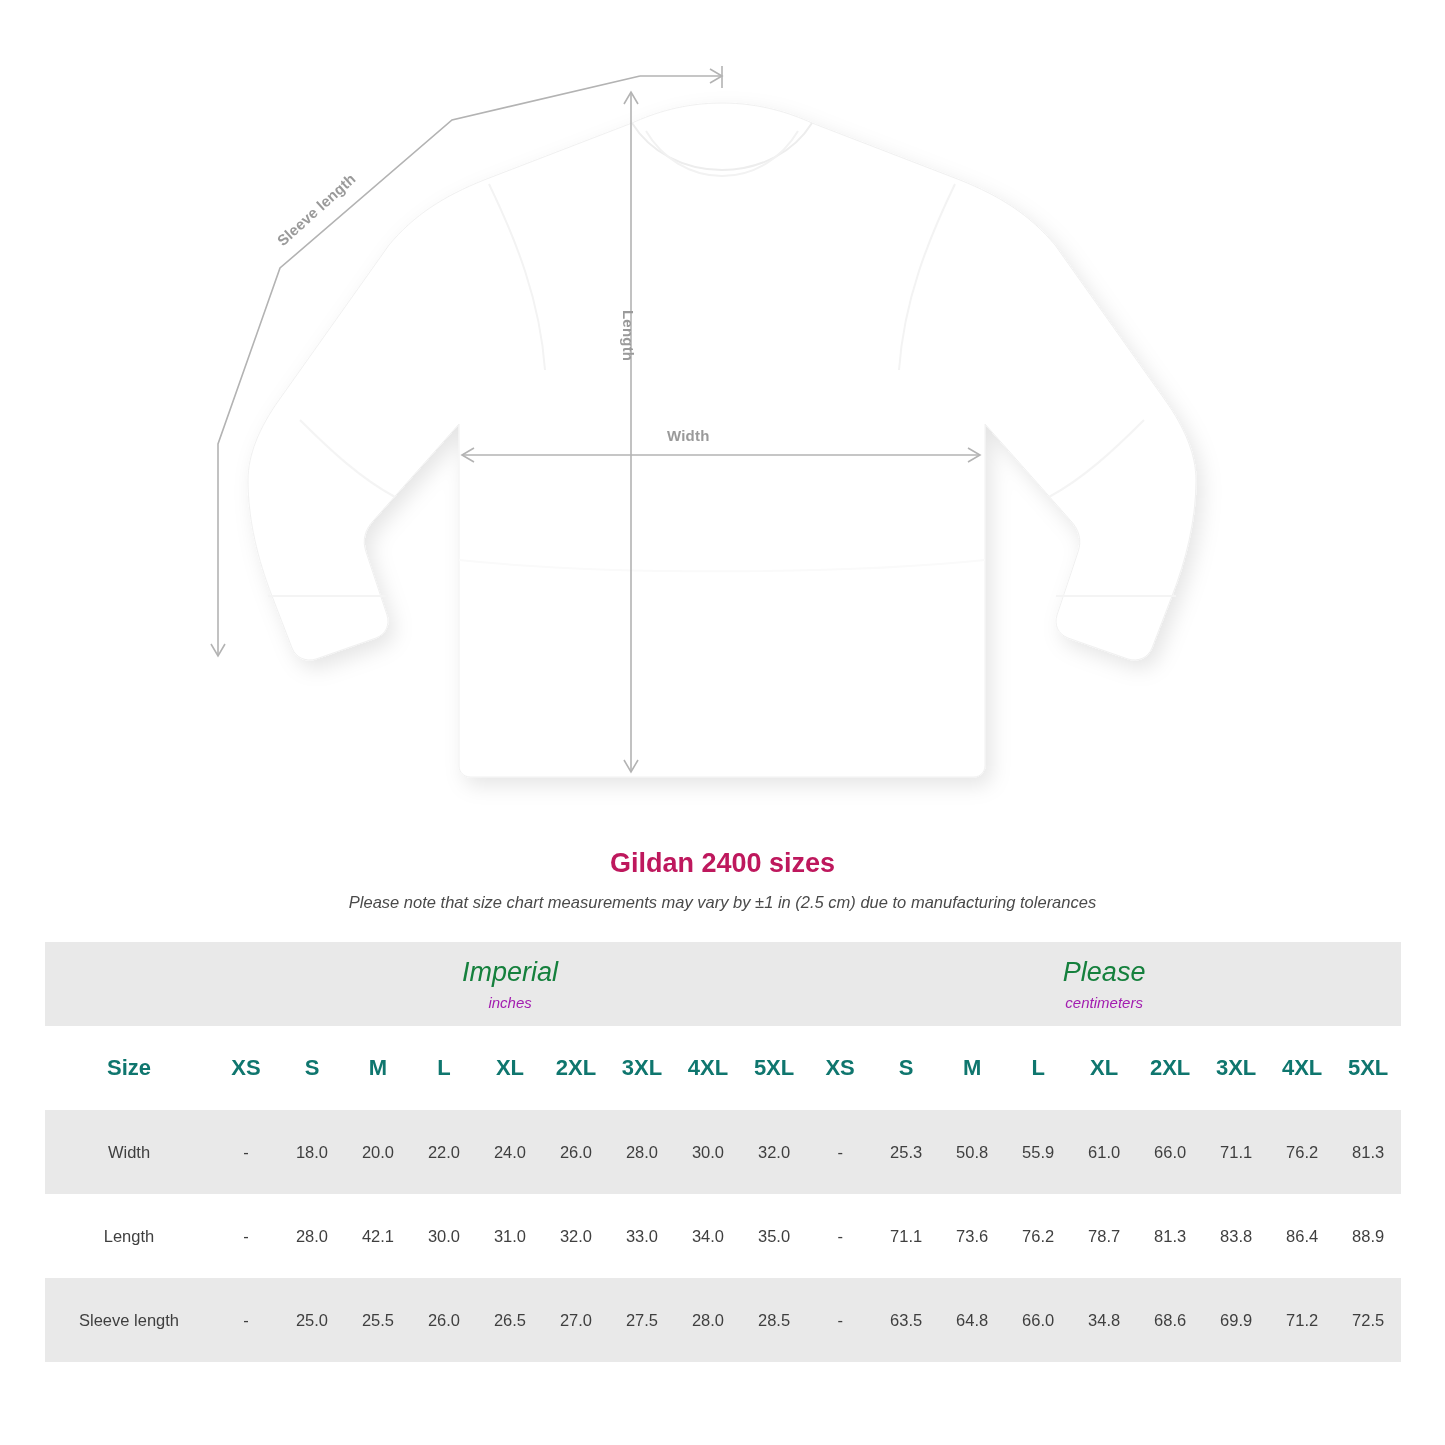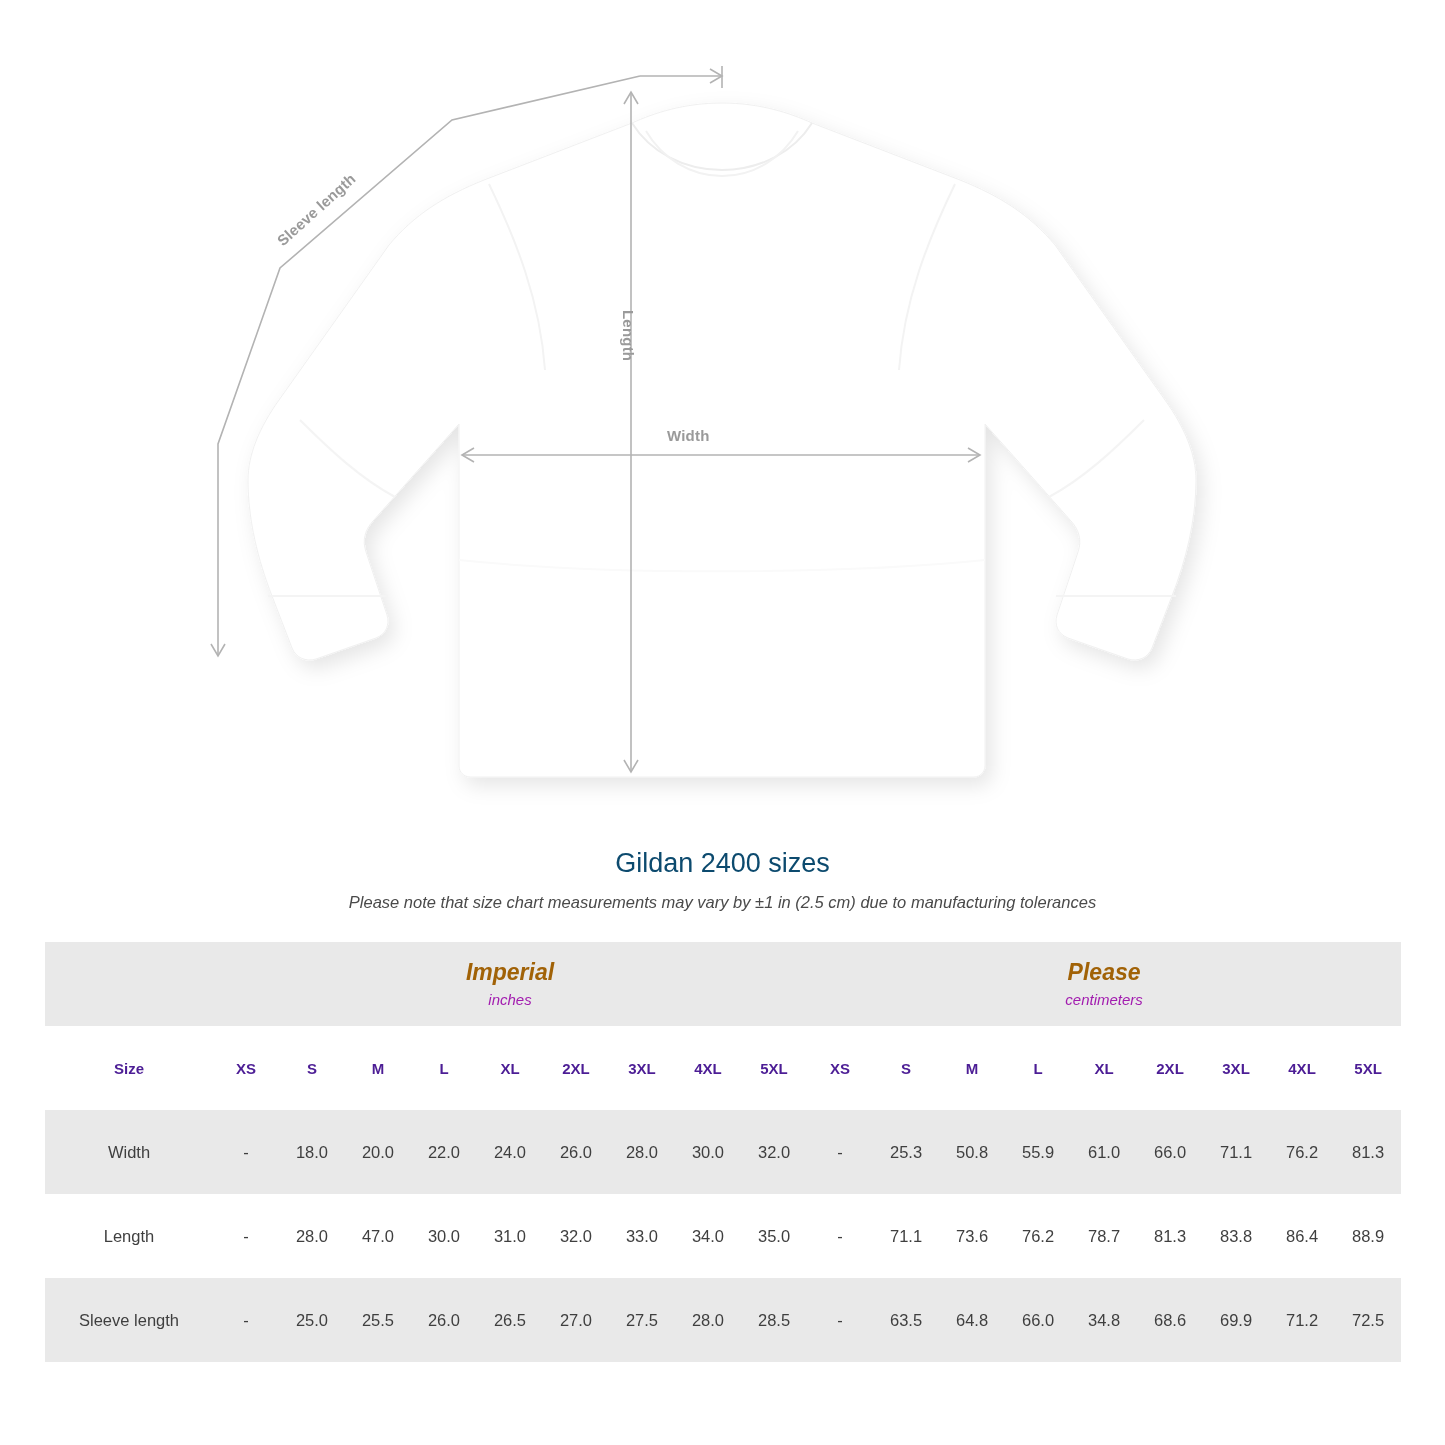--- a/index.html
+++ b/index.html
@@ -55,22 +55,22 @@
     transform-origin: left bottom;
   }
 
   
   .title-block {
     text-align: center;
     margin-top: 18px;
   }
   .chart-title {
     font-size: 27px;
-    font-weight: normal;
-    color: #0c4a6e;
+    font-weight: bold;
+    color: #be185d;
     margin: 0 0 14px 0;
   }
   .chart-note {
     font-size: 16.5px;
     font-style: italic;
     color: #4a4a4a;
     margin: 8px;
   }
 
   
@@ -92,36 +92,36 @@
     font-weight: normal;
   }
   .unit-head {
     background: #e9e9e9;
     height: 116px;
   }
   .unit-head-inner {
     line-height: 1.25;
   }
   .unit-name {
-    font-size: 23px;
+    font-size: 27px;
     font-style: italic;
-    font-weight: bold;
-    color: #a16207;
+    font-weight: normal;
+    color: #15803d;
   }
   .unit-sub {
     font-size: 15px;
     font-style: italic;
     color: #a21caf;
     margin-top: 4px;
   }
   tr.header-row td {
     background: #ffffff;
     font-weight: bold;
-    font-size: 15px;
-    color: #4c1d95;
+    font-size: 22px;
+    color: #0f766e;
   }
   tr.header-row td.rowlabel {
     font-weight: bold;
   }
   tr.band td {
     background: #e9e9e9;
   }
   tr.plain td {
     background: #ffffff;
   }
@@ -304,21 +304,21 @@
           <td>66.0</td>
           <td>71.1</td>
           <td>76.2</td>
           <td>81.3</td>
         </tr>
 
         <tr class="plain">
           <td class="rowlabel">Length</td>
           <td>-</td>
           <td>28.0</td>
-          <td>47.0</td>
+          <td>42.1</td>
           <td>30.0</td>
           <td>31.0</td>
           <td>32.0</td>
           <td>33.0</td>
           <td>34.0</td>
           <td>35.0</td>
           <td>-</td>
           <td>71.1</td>
           <td>73.6</td>
           <td>76.2</td>

